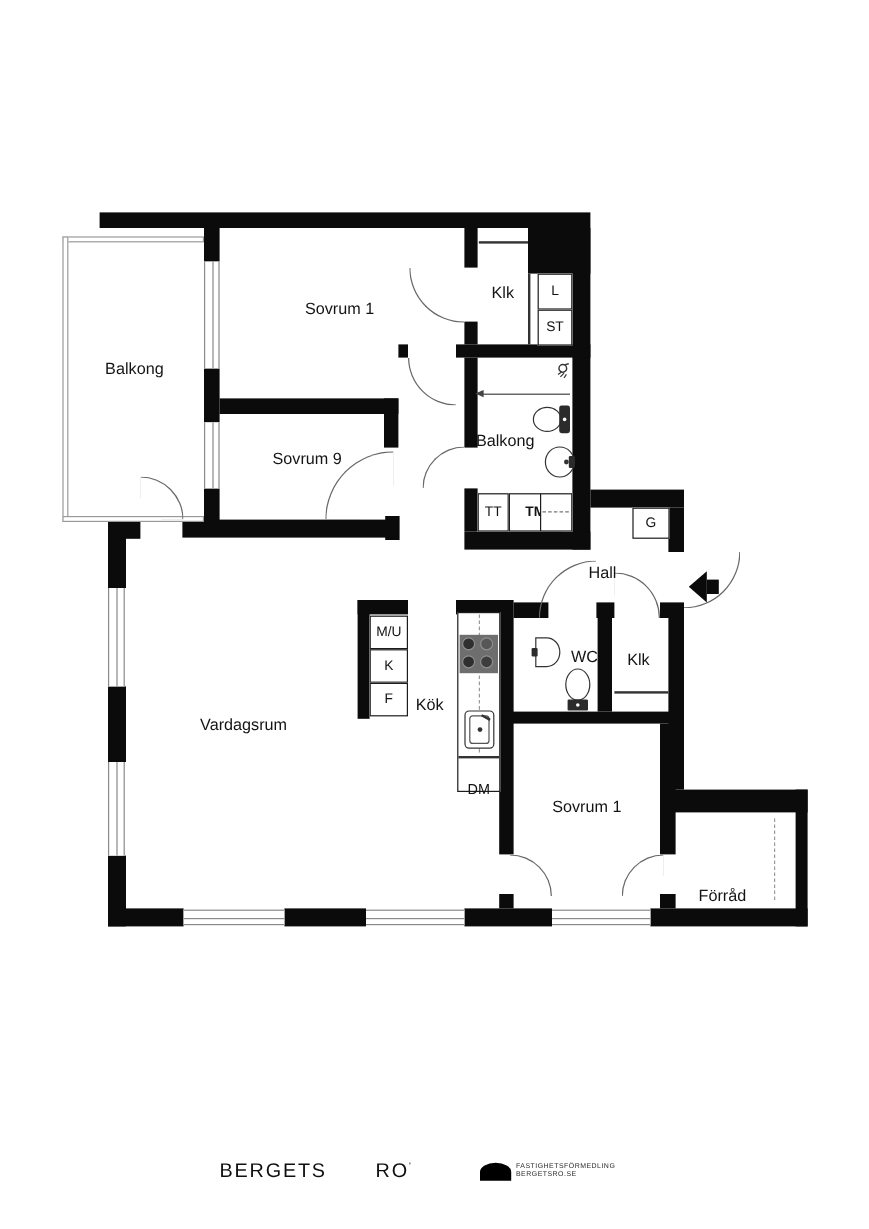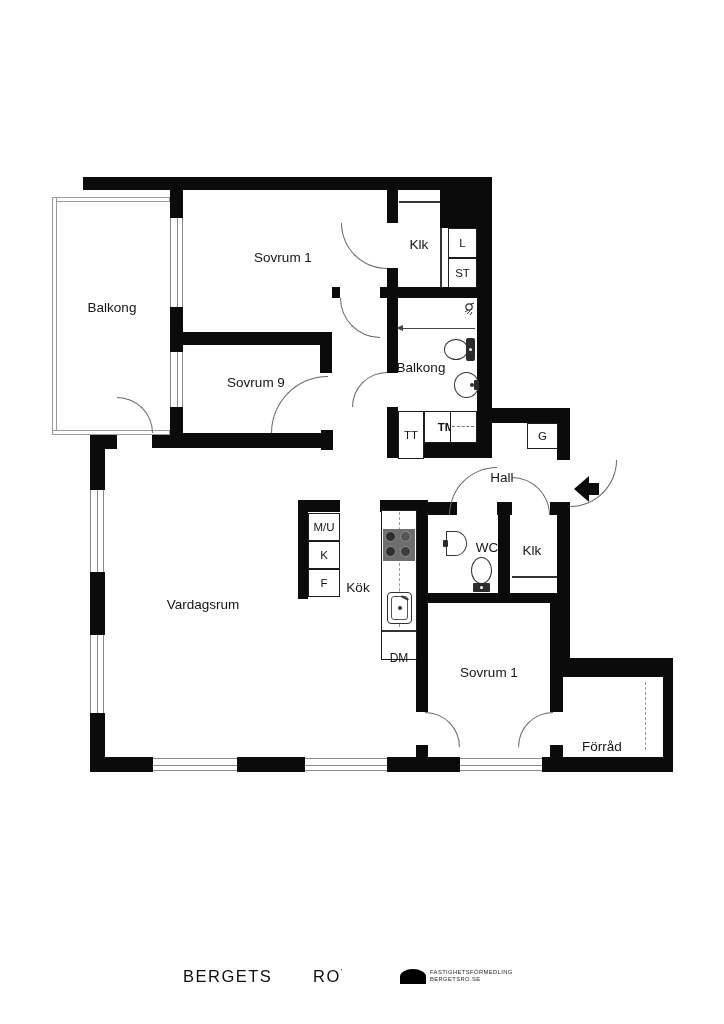--- a/index.html
+++ b/index.html
@@ -122,21 +122,21 @@
 
   <div class="tri-l" style="left:574px;top:476px;border-width:13px 15px 13px 0;border-color:transparent #0a0a0a transparent transparent;"></div>
   <div class="w" style="left:589px;top:483px;width:10px;height:12px;"></div>
 
   <div class="cell" style="left:448px;top:228px;width:29px;height:30px;">
     <span>L</span>
     </div>
   <div class="cell" style="left:448px;top:258px;width:29px;height:30px;">
     <span>ST</span>
     </div>
-  <div class="cell" style="left:398px;top:411px;width:26px;height:48px;">
+  <div class="cell" style="left:398px;top:411px;width:26px;height:32px;">
     <span>TT</span>
     </div>
   <div class="cell" style="left:424px;top:411px;width:44px;height:32px;font-weight:bold;">
     <span>TM</span>
     </div>
   <div class="cell" style="left:450px;top:411px;width:27px;height:32px;"></div>
   <div class="dashh" style="left:452px;top:426px;width:22px;"></div>
   <div class="cell" style="left:527px;top:423px;width:31px;height:26px;">
     <span>G</span>
     </div>

